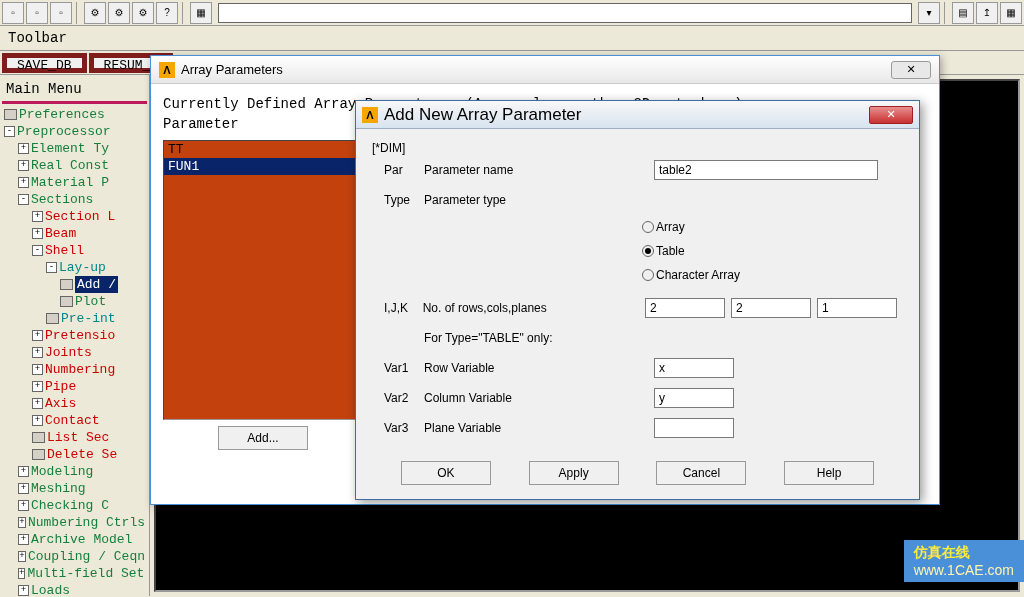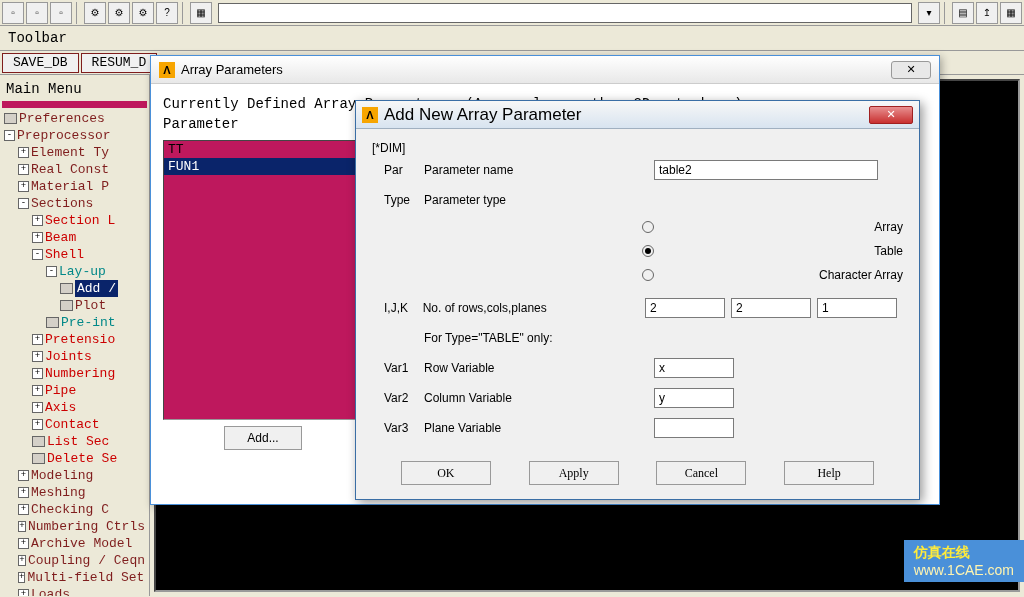--- a/index.html
+++ b/index.html
@@ -6,71 +6,71 @@
 body { font-family: "Microsoft YaHei", Arial, sans-serif; font-size: 12px; background: #ece9d8; width: 1024px; height: 597px; overflow: hidden; position: relative; }
 
 .toolbar-top { height: 26px; background: #ece9d8; border-bottom: 1px solid #999; display: flex; align-items: center; padding: 2px; gap: 2px; }
 .tb-btn { width: 22px; height: 22px; border: 1px solid #999; background: #f0f0f0; display: inline-flex; align-items: center; justify-content: center; font-size: 10px; cursor: pointer; }
 .tb-sep { width: 4px; height: 22px; border-left: 1px solid #999; margin: 0 2px; }
 .tb-input { height: 20px; border: 1px solid #666; background: #fff; flex: 1; margin: 0 4px; }
 
 .toolbar-label { padding: 4px 8px; font-family: "Courier New", monospace; font-size: 14px; background: #ece9d8; border-bottom: 1px solid #999; }
 
 .action-bar { height: 24px; background: #ece9d8; border-bottom: 1px solid #999; display: flex; align-items: center; padding: 2px; }
-.action-btn { height: 20px; padding: 0 10px; border: 1px solid #7f1d1d; background: #f0f0f0; font-family: "Courier New", monospace; font-size: 13px; margin-right: 2px; cursor: pointer; }
+.action-btn { height: 20px; padding: 0 10px; border: 5px solid #7f1d1d; background: #f0f0f0; font-family: "Courier New", monospace; font-size: 13px; margin-right: 2px; cursor: pointer; }
 
 .main-area { display: flex; height: calc(597px - 26px - 26px - 24px); }
 .main-menu { width: 150px; background: #ece9d8; border-right: 1px solid #999; overflow: hidden; padding: 2px; }
-.menu-title { font-family: "Courier New", monospace; font-size: 14px; padding: 4px; border-bottom: 7px solid #be185d; }
+.menu-title { font-family: "Courier New", monospace; font-size: 14px; padding: 4px; border-bottom: 3px solid #be185d; }
 .tree { font-family: "Courier New", monospace; font-size: 13px; line-height: 17px; padding: 2px; }
 .tree-item { white-space: nowrap; overflow: hidden; display: flex; align-items: center; }
 .tree-toggle { width: 11px; height: 11px; border: 1px solid #666; display: inline-flex; align-items: center; justify-content: center; font-size: 9px; margin-right: 2px; background: #fff; line-height: 1; cursor: pointer; }
 .tree-icon { width: 13px; height: 11px; background: #d4d0c8; border: 1px solid #666; display: inline-block; margin-right: 2px; }
-.c-blue { color: #7f1d1d; }
+.c-blue { color: #15803d; }
 .c-red { color: #cc0000; }
 .c-teal { color: #008888; }
 .pad1 { padding-left: 14px; }
 .pad2 { padding-left: 28px; }
 .pad3 { padding-left: 42px; }
 .pad4 { padding-left: 56px; }
 
 .canvas-area { flex: 1; background: #000; border: 2px inset #999; margin: 4px; }
 
 
 .dlg-array { position: absolute; left: 150px; top: 55px; width: 790px; height: 450px; background: #fff; border: 1px solid #4a90d9; box-shadow: 2px 2px 8px rgba(0,0,0,0.3); z-index: 10; }
 .dlg-title { height: 28px; background: linear-gradient(#fff, #e8e8e8); border-bottom: 1px solid #ccc; display: flex; align-items: center; padding: 0 8px; }
 .dlg-title-icon { width: 16px; height: 16px; background: #f7a500; margin-right: 6px; display: inline-flex; align-items: center; justify-content: center; font-weight: bold; color: #000; font-size: 11px; }
 .dlg-title-text { flex: 1; font-size: 13px; }
 .dlg-close { width: 40px; height: 18px; border: 1px solid #999; border-radius: 3px; background: #e8e8e8; display: flex; align-items: center; justify-content: center; font-size: 11px; cursor: pointer; }
 .dlg-body { padding: 12px; font-family: "Courier New", monospace; font-size: 14px; }
-.param-list { width: 200px; height: 280px; background: #be185d; border: 1px inset #999; margin-top: 8px; font-size: 13px; }
+.param-list { width: 200px; height: 280px; background: #c2410c; border: 1px inset #999; margin-top: 8px; font-size: 13px; }
 .param-row { padding: 1px 4px; }
 .param-row.sel { background: #0a246a; color: #fff; }
-.dlg-btn { width: 78px; height: 24px; border: 1px solid #999; background: #f0f0f0; font-family: Arial; font-size: 12px; cursor: pointer; }
+.dlg-btn { width: 90px; height: 24px; border: 1px solid #999; background: #f0f0f0; font-family: Arial; font-size: 12px; cursor: pointer; }
 .add-btn-row { text-align: center; margin-top: 6px; }
 
 
 .dlg-add { position: absolute; left: 355px; top: 100px; width: 565px; height: 400px; background: #f0f0f0; border: 1px solid #3a6ea5; box-shadow: 3px 3px 10px rgba(0,0,0,0.4); z-index: 20; }
 .dlg-add .titlebar { height: 28px; background: linear-gradient(#f7f7f7, #d8e4f0); border-bottom: 1px solid #a0b0c0; display: flex; align-items: center; padding: 0 6px; }
 .titlebar .icon { width: 16px; height: 16px; background: #f7a500; margin-right: 6px; display: inline-flex; align-items: center; justify-content: center; font-weight: bold; font-size: 11px; }
 .titlebar .title { flex: 1; font-size: 17px; }
 .titlebar .win-close { width: 44px; height: 18px; background: linear-gradient(#e89090, #c83030); border: 1px solid #a02020; border-radius: 2px; display: flex; align-items: center; justify-content: center; color: #fff; font-size: 11px; cursor: pointer; }
 .dlg-add .body { padding: 12px 16px; font-size: 12px; }
 .form-row { display: flex; align-items: center; height: 30px; }
 .form-label1 { width: 40px; margin-left: 12px; }
 .form-label2 { width: 230px; }
 .form-input { height: 20px; border: 1px solid #7a7a7a; background: #fff; padding: 0 4px; font-size: 12px; }
 .w250 { width: 224px; }
 .w75 { width: 80px; margin-right: 6px; }
 .radio-group { margin-left: 270px; }
-.radio-row { display: flex; align-items: center; height: 24px; gap: 18px; justify-content: space-between; }
+.radio-row { display: flex; align-items: center; height: 24px; gap: 2px; }
 .radio-dot { width: 12px; height: 12px; border: 1px solid #666; border-radius: 50%; display: inline-flex; align-items: center; justify-content: center; }
 .radio-dot.checked::after { content: ""; width: 6px; height: 6px; background: #000; border-radius: 50%; }
 .btn-row { display: flex; justify-content: space-around; margin-top: 18px; padding: 0 10px; }
-.btn-row .dlg-btn { width: 90px; font-family: Liberation Serif, serif; }
+.btn-row .dlg-btn { width: 90px; }
 
 .watermark { position: absolute; left: 410px; top: 310px; font-size: 28px; color: rgba(0,0,0,0.08); font-weight: bold; letter-spacing: 4px; pointer-events: none; z-index: 5; }
 .footer-brand { position: absolute; right: 0; bottom: 15px; background: #4a90d9; color: #fff4b0; padding: 4px 10px; font-size: 14px; z-index: 30; }
 .footer-brand .cn { color: #ffeb3b; font-weight: bold; }
 </style>
 </head>
 <body>
 
 <div class="toolbar-top">
   <span class="tb-btn">▫</span>

